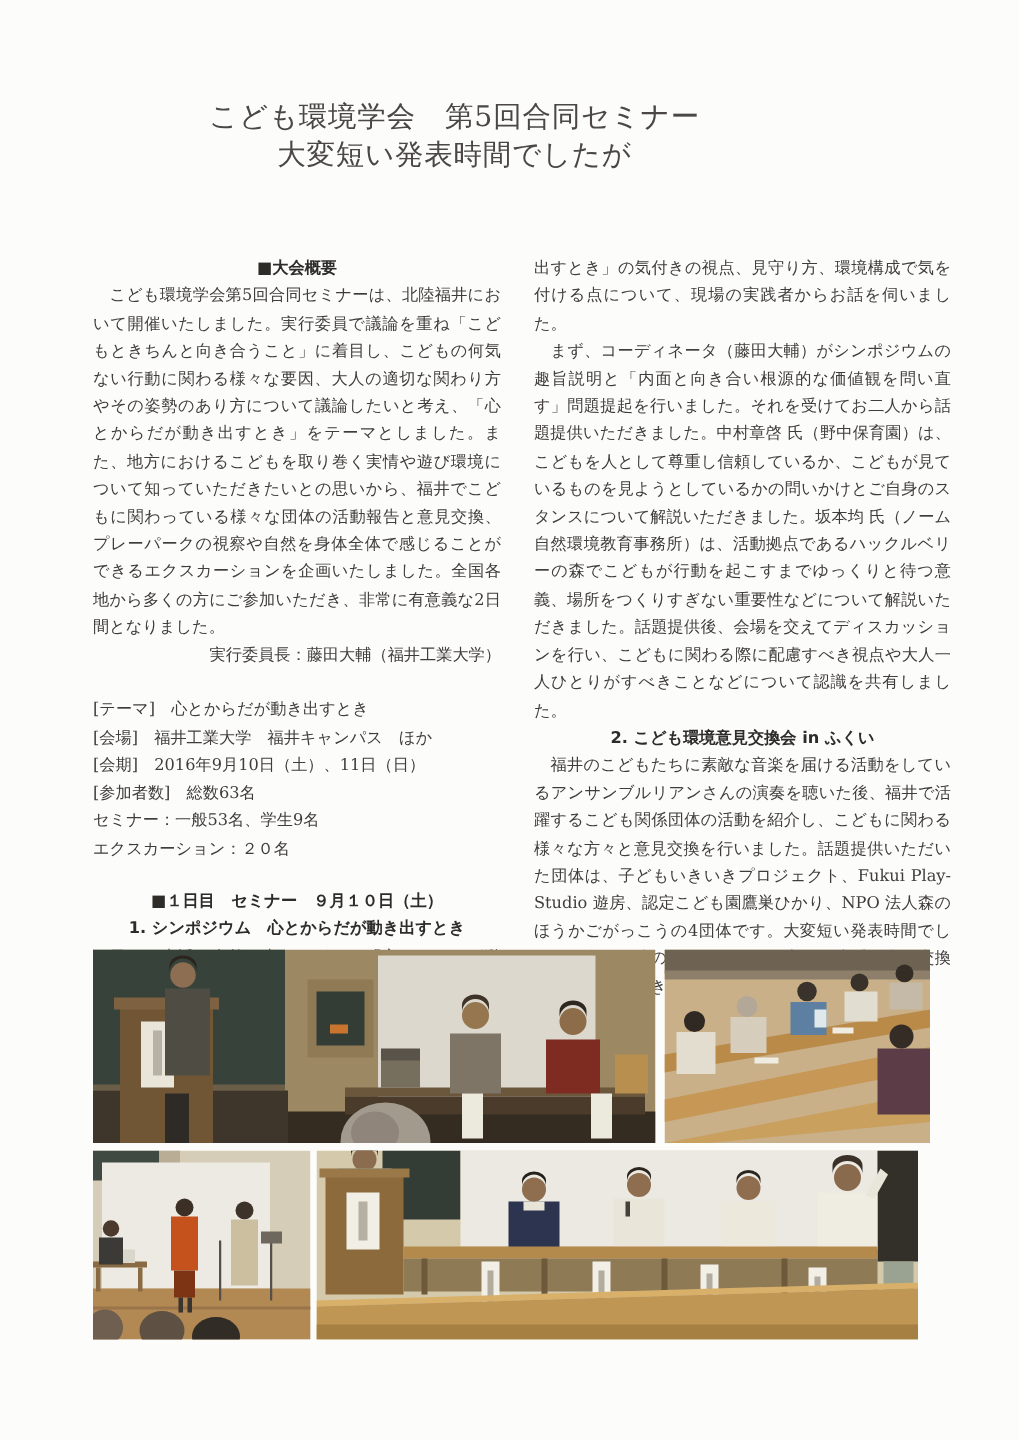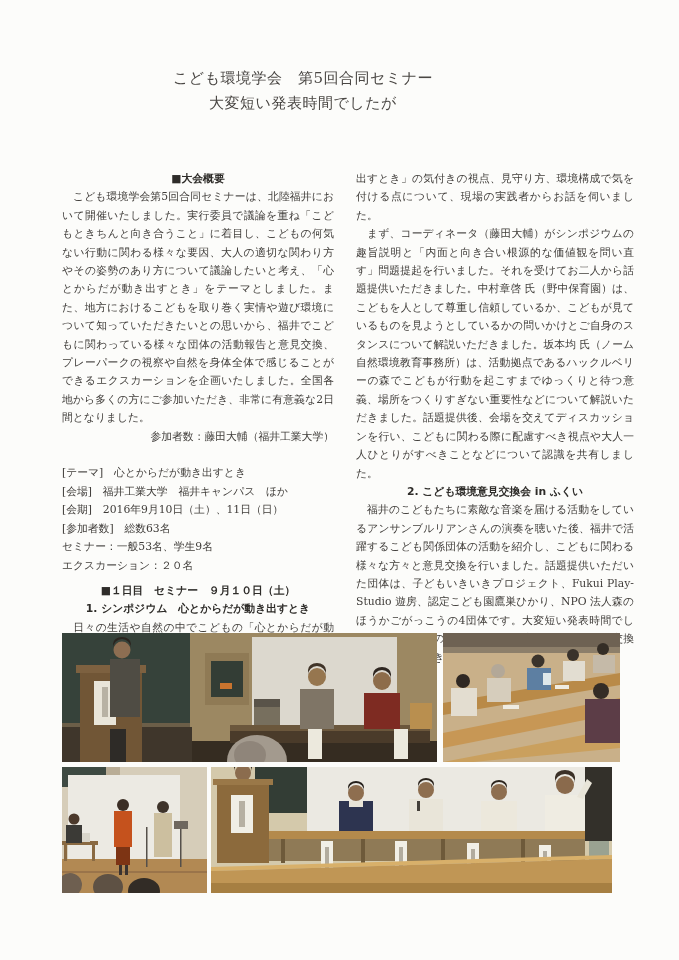--- a/index.html
+++ b/index.html
@@ -7,57 +7,57 @@
     position:relative;
     width:679px;height:960px;
     background:#fcfcfa;
     overflow:hidden;
     font-family:"DejaVu Serif","Liberation Serif",serif;
     color:#3f3c39;
   }
   .doc-title{
     position:absolute;top:66px;left:0;width:606px;
     text-align:center;
-    font-size:15px;line-height:25px;
+    font-size:19px;line-height:25px;
     color:#4a4744;letter-spacing:.5px;
   }
   .col{
     position:absolute;top:170px;
     font-size:10.8px;line-height:18.4px;
     text-align:justify;
   }
   .col-left{left:62px;width:272px;}
   .col-right{left:356px;width:278px;}
   .gothic{
     font-family:"DejaVu Sans","Liberation Sans",sans-serif;
     font-weight:bold;color:#2e2c29;font-size:10.8px;
     text-align:center;
   }
   .chair{text-align:right;}
   .detail-block{margin-top:18.4px;}
   .detail-line{white-space:nowrap;overflow:hidden;}
-  .day1{margin-top:7px;}
+  .day1{margin-top:17px;}
   p{margin:0;}
   .photo{position:absolute;display:block;}
   .photo svg{display:block;width:100%;height:100%;}
 </style>
 </head>
 <body>
 
 <div class="page">
 
   <div class="doc-title">
     <div>こども環境学会　第5回合同セミナー</div>
     <div>大変短い発表時間でしたが</div>
   </div>
 
   <div class="col col-left">
     <div class="gothic">■大会概要</div>
     <p>　こども環境学会第5回合同セミナーは、北陸福井において開催いたしました。実行委員で議論を重ね「こどもときちんと向き合うこと」に着目し、こどもの何気ない行動に関わる様々な要因、大人の適切な関わり方やその姿勢のあり方について議論したいと考え、「心とからだが動き出すとき」をテーマとしました。また、地方におけるこどもを取り巻く実情や遊び環境について知っていただきたいとの思いから、福井でこどもに関わっている様々な団体の活動報告と意見交換、プレーパークの視察や自然を身体全体で感じることができるエクスカーションを企画いたしました。全国各地から多くの方にご参加いただき、非常に有意義な2日間となりました。</p>
-    <div class="chair">参加者数：藤田大輔（福井工業大学）</div>
+    <div class="chair">実行委員長：藤田大輔（福井工業大学）</div>
     <div class="detail-block">
       <div class="detail-line">[テーマ]　心とからだが動き出すとき</div>
       <div class="detail-line">[会場]　福井工業大学　福井キャンパス　ほか</div>
       <div class="detail-line">[会期]　2016年9月10日（土）、11日（日）</div>
       <div class="detail-line">[参加者数]　総数63名</div>
       <div class="detail-line">セミナー：一般53名、学生9名</div>
       <div class="detail-line">エクスカーション：２０名</div>
     </div>
     <div class="gothic day1">■１日目　セミナー　９月１０日（土）</div>
     <div class="gothic">1. シンポジウム　心とからだが動き出すとき</div>

